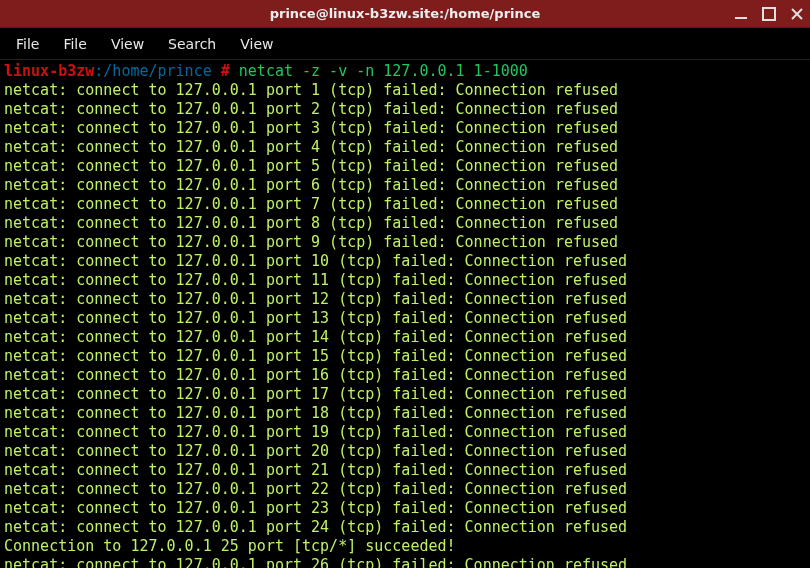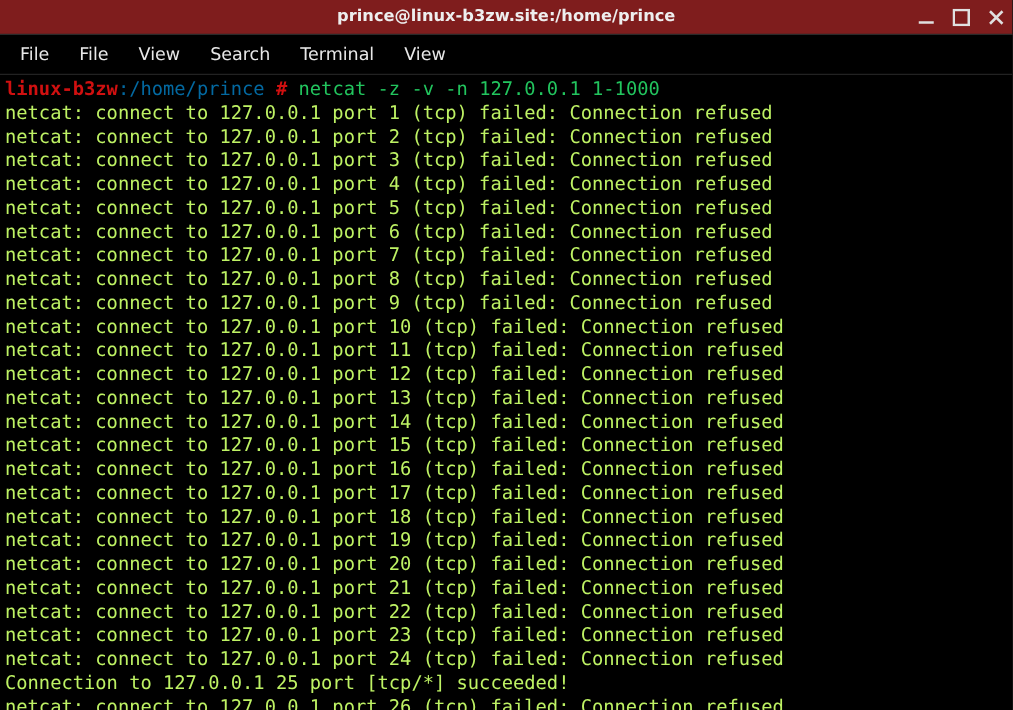--- a/index.html
+++ b/index.html
@@ -97,17 +97,16 @@
         </svg>
     </span>
   </div>
 </div>
 
 <div class="menubar">
   <span class="menu-item">File</span>
   <span class="menu-item">File</span>
   <span class="menu-item">View</span>
   <span class="menu-item">Search</span>
-  <span class="menu-item">Terminal</span>
   <span class="menu-item">View</span>
 </div>
 
 <div class="terminal" id="terminal"><span class="line"><span class="prompt-host">linux-b3zw</span><span class="prompt-path">:/home/prince</span><span class="prompt-sym"> #</span><span class="cmd"> netcat -z -v -n 127.0.0.1 1-1000</span></span><span class="line out">netcat: connect to 127.0.0.1 port 1 (tcp) failed: Connection refused</span><span class="line out">netcat: connect to 127.0.0.1 port 2 (tcp) failed: Connection refused</span><span class="line out">netcat: connect to 127.0.0.1 port 3 (tcp) failed: Connection refused</span><span class="line out">netcat: connect to 127.0.0.1 port 4 (tcp) failed: Connection refused</span><span class="line out">netcat: connect to 127.0.0.1 port 5 (tcp) failed: Connection refused</span><span class="line out">netcat: connect to 127.0.0.1 port 6 (tcp) failed: Connection refused</span><span class="line out">netcat: connect to 127.0.0.1 port 7 (tcp) failed: Connection refused</span><span class="line out">netcat: connect to 127.0.0.1 port 8 (tcp) failed: Connection refused</span><span class="line out">netcat: connect to 127.0.0.1 port 9 (tcp) failed: Connection refused</span><span class="line out">netcat: connect to 127.0.0.1 port 10 (tcp) failed: Connection refused</span><span class="line out">netcat: connect to 127.0.0.1 port 11 (tcp) failed: Connection refused</span><span class="line out">netcat: connect to 127.0.0.1 port 12 (tcp) failed: Connection refused</span><span class="line out">netcat: connect to 127.0.0.1 port 13 (tcp) failed: Connection refused</span><span class="line out">netcat: connect to 127.0.0.1 port 14 (tcp) failed: Connection refused</span><span class="line out">netcat: connect to 127.0.0.1 port 15 (tcp) failed: Connection refused</span><span class="line out">netcat: connect to 127.0.0.1 port 16 (tcp) failed: Connection refused</span><span class="line out">netcat: connect to 127.0.0.1 port 17 (tcp) failed: Connection refused</span><span class="line out">netcat: connect to 127.0.0.1 port 18 (tcp) failed: Connection refused</span><span class="line out">netcat: connect to 127.0.0.1 port 19 (tcp) failed: Connection refused</span><span class="line out">netcat: connect to 127.0.0.1 port 20 (tcp) failed: Connection refused</span><span class="line out">netcat: connect to 127.0.0.1 port 21 (tcp) failed: Connection refused</span><span class="line out">netcat: connect to 127.0.0.1 port 22 (tcp) failed: Connection refused</span><span class="line out">netcat: connect to 127.0.0.1 port 23 (tcp) failed: Connection refused</span><span class="line out">netcat: connect to 127.0.0.1 port 24 (tcp) failed: Connection refused</span><span class="line out">Connection to 127.0.0.1 25 port [tcp/*] succeeded!</span><span class="line out">netcat: connect to 127.0.0.1 port 26 (tcp) failed: Connection refused</span></div>
 
 </body></html>

